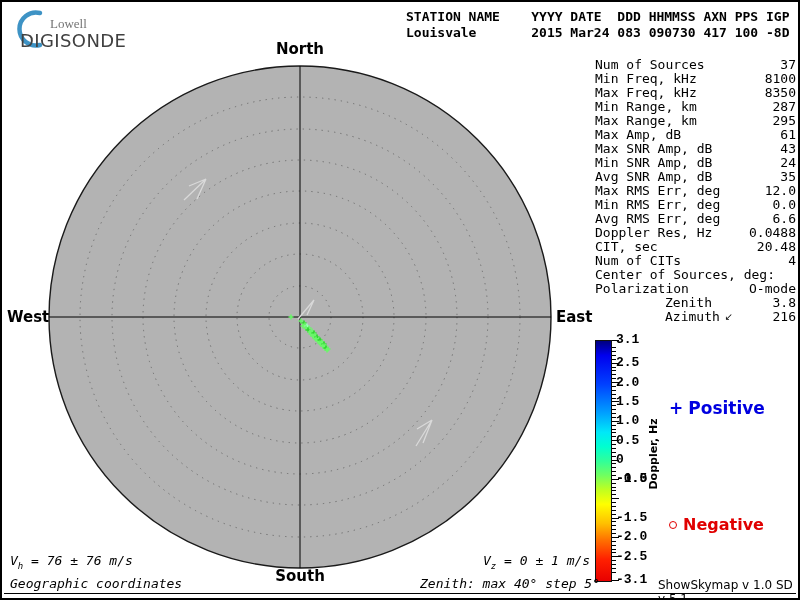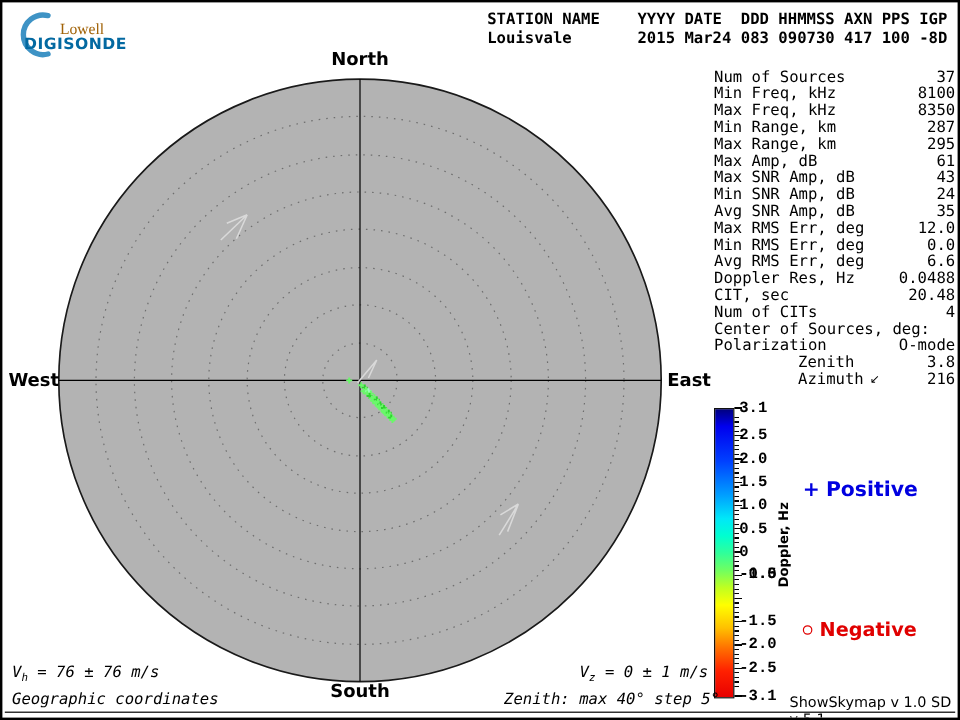--- a/index.html
+++ b/index.html
@@ -2,22 +2,22 @@
 <html><head>
 <meta charset="utf-8">
 <style>
   html,body{margin:0;padding:0;background:#fff;}
   #app{position:relative;width:800px;height:600px;box-sizing:border-box;border:2px solid #000;background:#fff;overflow:hidden;
        font-family:"DejaVu Sans",sans-serif;color:#000;}
   .abs{position:absolute;}
 
   
   #logo{left:10px;top:6px;width:110px;height:42px;}
-  #logo-lowell{left:38px;top:8px;font:13px "Liberation Serif",serif;color:#a16207;}
-  #logo-digisonde{left:8px;top:22px;font-weight:bold;font-size:13px;letter-spacing:.4px;color:#0369a1;}
+  #logo-lowell{left:38px;top:8px;font:13px "Liberation Serif",serif;color:#737373;}
+  #logo-digisonde{left:8px;top:22px;font-weight:normal;font-size:18px;letter-spacing:.4px;color:#404040;}
 
   
   .hdr{left:404px;white-space:pre;font:bold 13px "DejaVu Sans Mono",monospace;}
   #hdr1{top:7px;}
   #hdr2{top:23px;}
 
   
   .compass{font-weight:bold;font-size:15px;}
   #lbl-north{left:298px;top:38px;transform:translateX(-50%);}
   #lbl-south{left:298px;top:565px;transform:translateX(-50%);}

